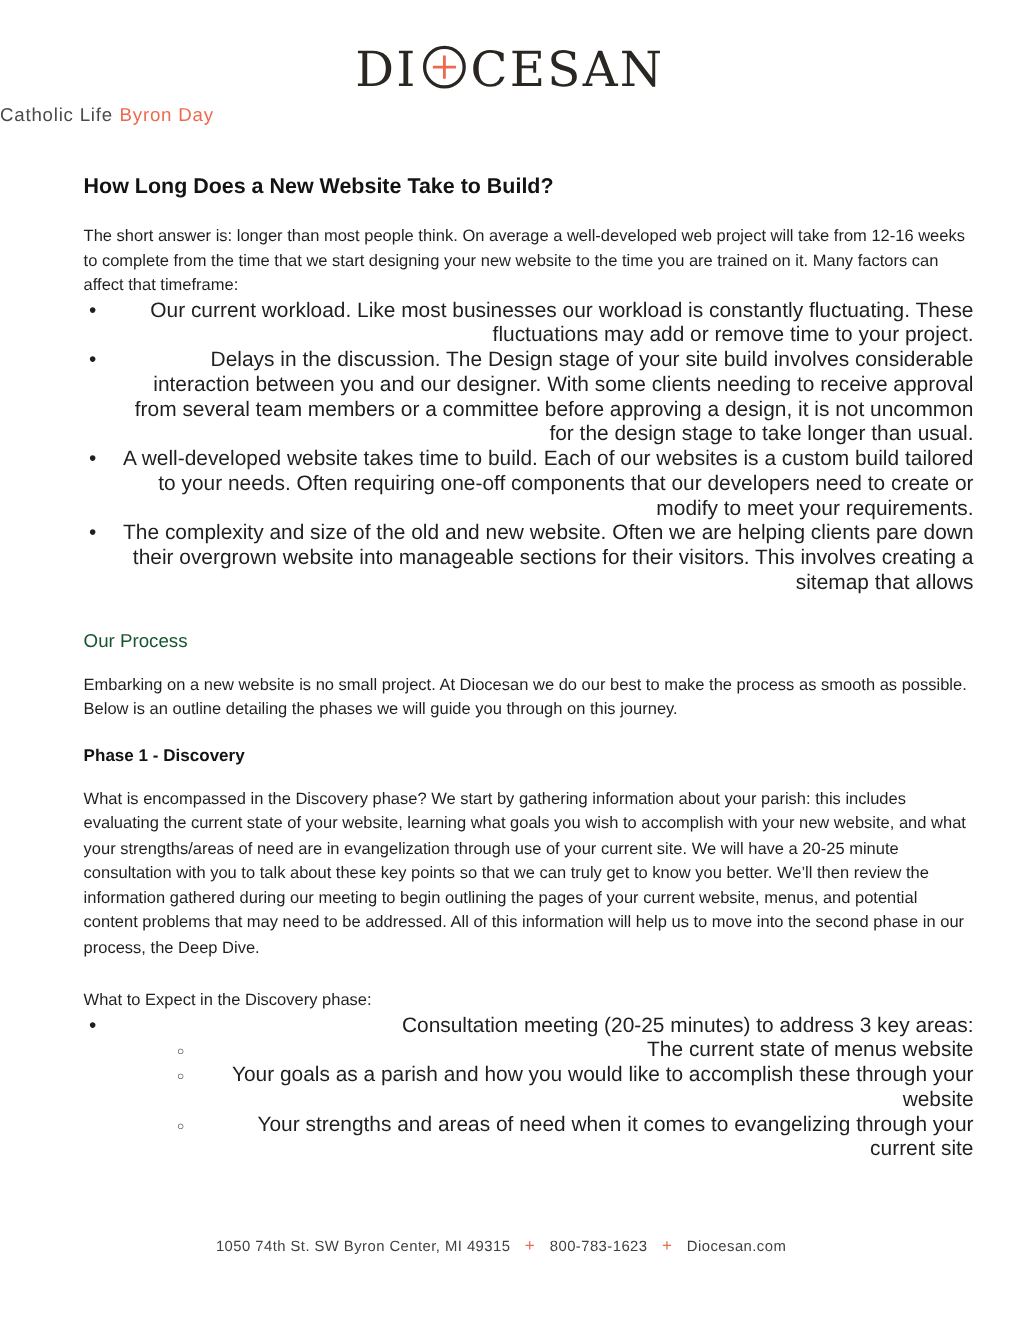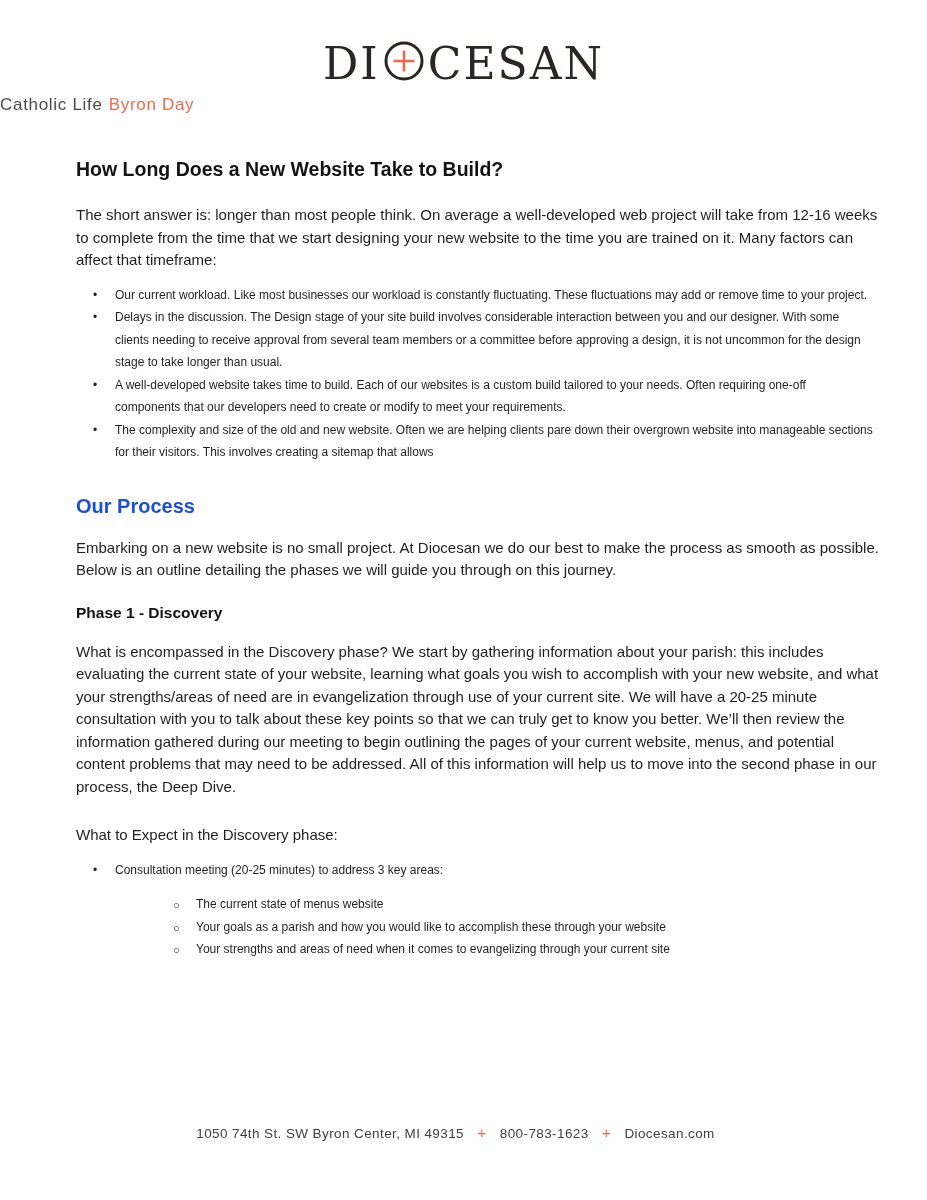--- a/index.html
+++ b/index.html
@@ -13,29 +13,29 @@
             font-family:"DejaVu Serif",serif;font-size:44px;line-height:1;
             letter-spacing:2px;color:#2a2622;font-weight:400;}
   .logo-o{display:inline-flex;margin:0 4px;transform:translateY(-3px);}
   .tagline{margin-top:9px;display:flex;justify-content:flex-start;gap:6px;
            font-size:17px;letter-spacing:0.7px;color:#4a4a4a;}
   .tagline .accent{color:#ee6a4f;}
 
   
   .content{padding:0 42px 0 76px;}
   h1{font-size:19.5px;font-weight:bold;color:#131313;margin:43px 0 0 0;}
-  h2{font-size:20px;font-weight:bold;color:#1d4ed8;margin:31px 0 0 0;}
+  h2{font-size:17px;font-weight:normal;color:#14532d;margin:31px 0 0 0;}
   h3{font-size:15.5px;font-weight:bold;color:#131313;margin:22px 0 0 0;}
   p{font-size:15px;line-height:22.5px;margin:0;}
   .intro{margin-top:23px;}
   .process{margin-top:19px;}
   .phase{margin-top:19px;}
   .expect{margin-top:26px;}
 
-  ul{list-style:none;margin:12px;padding:0;font-size:12px;line-height:22.5px;}
+  ul{list-style:none;margin:0;padding:0;font-size:19px;line-height:22.5px;text-align:right;}
   .b-item{position:relative;padding-left:27px;}
   .b-item::before{content:"\2022";position:absolute;left:5px;top:0;color:#1f1f1f;}
   .sub-item{position:relative;padding-left:108px;}
   .sub-item::before{content:"\25CB";position:absolute;left:85px;top:1px;
                     font-size:11px;color:#1f1f1f;}
 
   
   .footer{position:absolute;left:0;right:16px;top:1124px;text-align:center;
           font-size:13.5px;letter-spacing:0.4px;color:#3f3f3f;}
   .footer .plus{color:#ee6a4f;margin:0 9px;font-size:15.5px;font-weight:400;}

